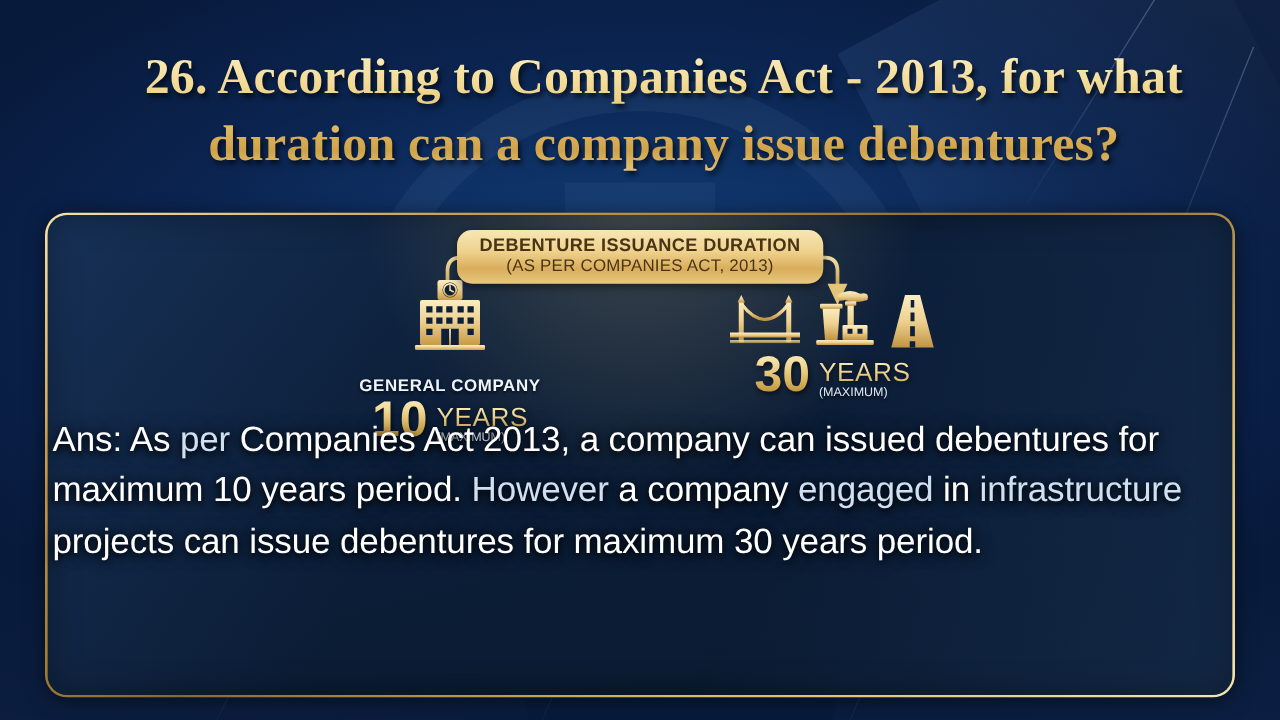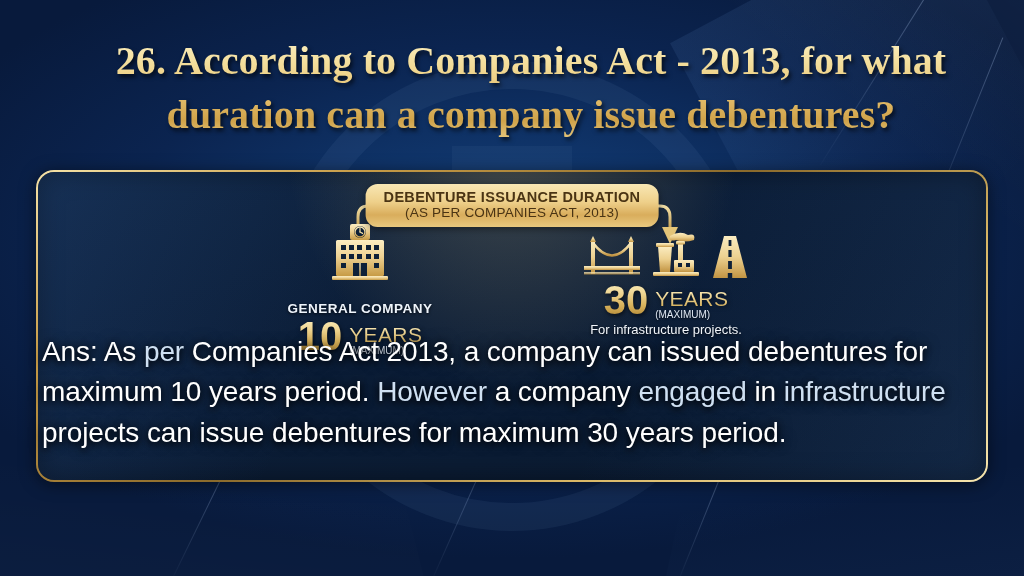--- a/index.html
+++ b/index.html
@@ -102,21 +102,21 @@
     white-space: pre-line;
     padding-left: 38px;
   }
 
   
   .card {
     position: absolute;
     left: 36px;
     top: 170px;
     width: 952px;
-    height: 312px;
+    height: 388px;
     border-radius: 18px;
     border: 2px solid transparent;
     background:
       linear-gradient(165deg, #0e2340 0%, #0c1e38 45%, #0a1a30 100%) padding-box,
       linear-gradient(150deg, #f6e3a8 0%, #c79b46 22%, #8a6a2c 48%, #d9b765 72%, #f5e4ad 100%) border-box;
     box-shadow: 0 0 26px rgba(0,0,0,0.45) inset, 0 2px 16px rgba(0,0,0,0.5);
     overflow: hidden;
   }
   .card-glow {
     position: absolute;
@@ -419,19 +419,18 @@
           </g>
         </svg>
       </div>
       <div class="duration-row">
         <div class="big-num">30</div>
         <div class="unit-block">
           <div class="unit-years">YEARS</div>
           <div class="unit-max">(MAXIMUM)</div>
         </div>
       </div>
-      <div class="col-sub">For infrastructure projects.</div>
     </div>
   </div>
 
   <div class="answer"><span>Ans: As </span><span class="tint">per</span><span> Companies Act 2013, a company can issued debentures for maximum 10 years period. </span><span class="tint">However</span><span> a company </span><span class="tint">engaged</span><span> in </span><span class="tint">infrastructure</span><span> projects can issue debentures for maximum 30 years period.</span></div>
 
 </div>
 
 </body></html>

